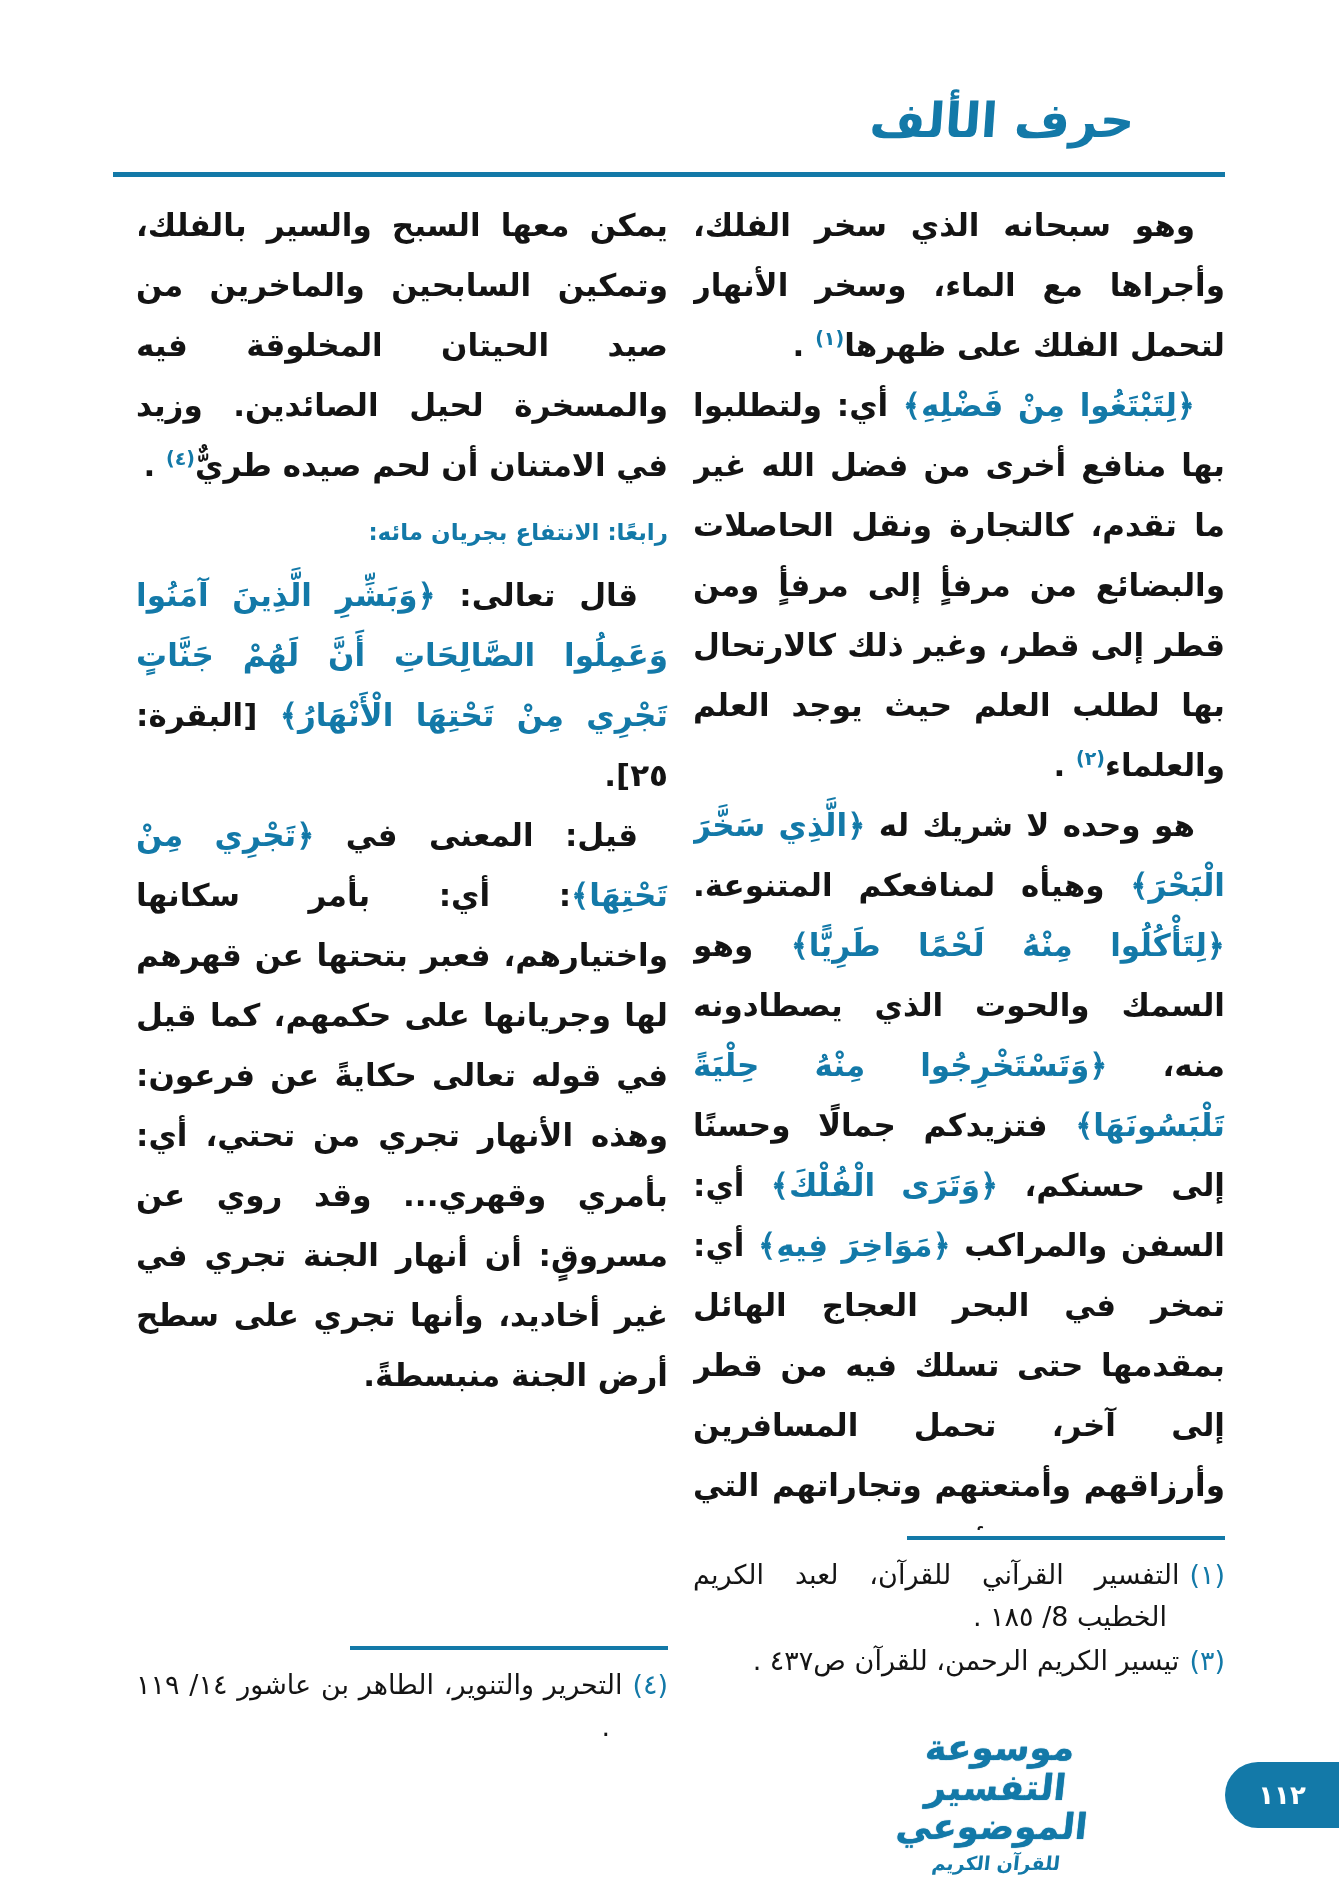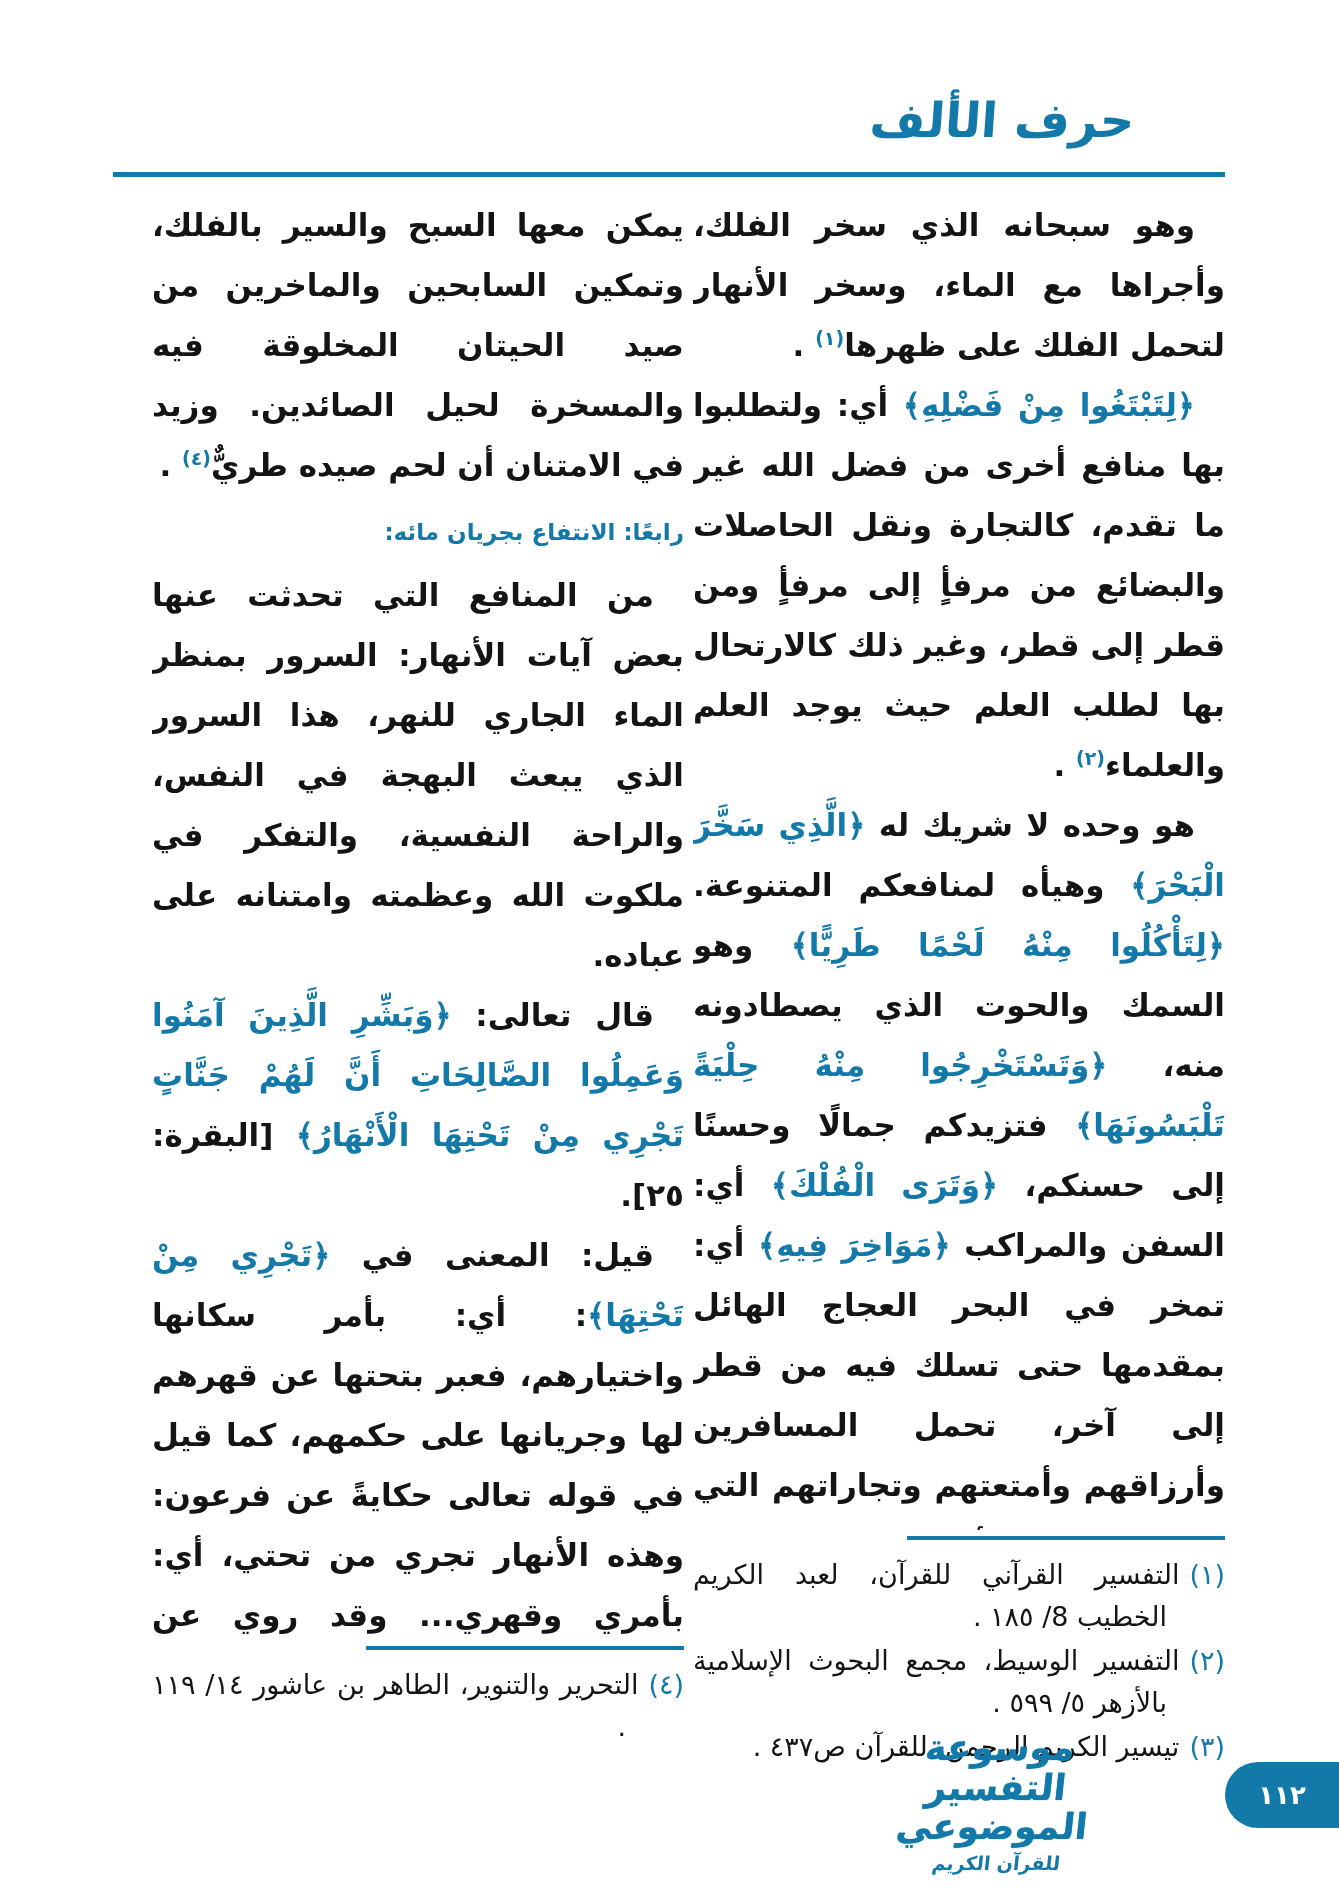--- a/index.html
+++ b/index.html
@@ -18,21 +18,21 @@
     position:absolute;top:92px;right:204px;
     color:var(--accent);font-size:48px;font-weight:bold;
     letter-spacing:-2px;transform:skewX(-4deg);
   }
   .header-rule{
     position:absolute;top:172px;left:113px;width:1112px;height:5px;
     background:var(--accent);
   }
   .col{position:absolute;top:195px;width:532px;text-align:justify;}
   .col-right{right:114px;}
-  .col-left{left:152px;}
+  .col-left{left:136px;}
   .col-content{overflow:hidden;}
   .col-right .col-content{height:1335px;}
   .col-left .col-content{height:1445px;}
   .para{
     margin:0;color:var(--ink);
     font-size:31px;line-height:60px;font-weight:bold;
     text-indent:30px;
   }
   .para.no-indent{text-indent:0;}
   .heading{
@@ -82,30 +82,28 @@
 
 <div class="col col-right">
   <div class="col-content">
       <p class="para"><span class="body-text">وهو سبحانه الذي سخر الفلك، وأجراها مع الماء، وسخر الأنهار لتحمل الفلك على ظهرها</span><sup class="fnref">(١)</sup><span class="body-text"> .</span></p>
       <p class="para"><span class="quran">﴿لِتَبْتَغُوا مِنْ فَضْلِهِ﴾</span><span class="body-text"> أي: ولتطلبوا بها منافع أخرى من فضل الله غير ما تقدم، كالتجارة ونقل الحاصلات والبضائع من مرفأٍ إلى مرفأٍ ومن قطر إلى قطر، وغير ذلك كالارتحال بها لطلب العلم حيث يوجد العلم والعلماء</span><sup class="fnref">(٢)</sup><span class="body-text"> .</span></p>
       <p class="para"><span class="body-text">هو وحده لا شريك له </span><span class="quran">﴿الَّذِي سَخَّرَ الْبَحْرَ﴾</span><span class="body-text"> وهيأه لمنافعكم المتنوعة. </span><span class="quran">﴿لِتَأْكُلُوا مِنْهُ لَحْمًا طَرِيًّا﴾</span><span class="body-text"> وهو السمك والحوت الذي يصطادونه منه، </span><span class="quran">﴿وَتَسْتَخْرِجُوا مِنْهُ حِلْيَةً تَلْبَسُونَهَا﴾</span><span class="body-text"> فتزيدكم جمالًا وحسنًا إلى حسنكم، </span><span class="quran">﴿وَتَرَى الْفُلْكَ﴾</span><span class="body-text"> أي: السفن والمراكب </span><span class="quran">﴿مَوَاخِرَ فِيهِ﴾</span><span class="body-text"> أي: تمخر في البحر العجاج الهائل بمقدمها حتى تسلك فيه من قطر إلى آخر، تحمل المسافرين وأرزاقهم وأمتعتهم وتجاراتهم التي يطلبون بها الأرزاق وفضل الله عليهم</span></p>
     </div>
   <div class="footnotes">
     <div class="fn-separator"></div>
   <div class="footnote"><span class="fn-marker">(١)</span><span class="fn-text">التفسير القرآني للقرآن، لعبد الكريم الخطيب 8/ ١٨٥ .</span></div>
-      <div class="footnote"><span class="fn-marker">(٢)</span><span class="fn-text">التفسير الوسيط، مجمع البحوث الإسلامية بالأزهر ٥/ ٥٩٩ .</span></div>
       <div class="footnote"><span class="fn-marker">(٣)</span><span class="fn-text">تيسير الكريم الرحمن، للقرآن ص٤٣٧ .</span></div>
     </div>
 </div>
 
 <div class="col col-left">
   <div class="col-content">
       <p class="para no-indent"><span class="body-text">يمكن معها السبح والسير بالفلك، وتمكين السابحين والماخرين من صيد الحيتان المخلوقة فيه والمسخرة لحيل الصائدين. وزيد في الامتنان أن لحم صيده طريٌّ</span><sup class="fnref">(٤)</sup><span class="body-text"> .</span></p>
       <p class="heading"><span class="body-text">رابعًا: الانتفاع بجريان مائه:</span></p>
-      <p class="para"><span class="body-text">من المنافع التي تحدثت عنها بعض آيات الأنهار: السرور بمنظر الماء الجاري للنهر، هذا السرور الذي يبعث البهجة في النفس، والراحة النفسية، والتفكر في ملكوت الله وعظمته وامتنانه على عباده.</span></p>
       <p class="para"><span class="body-text">قال تعالى: </span><span class="quran">﴿وَبَشِّرِ الَّذِينَ آمَنُوا وَعَمِلُوا الصَّالِحَاتِ أَنَّ لَهُمْ جَنَّاتٍ تَجْرِي مِنْ تَحْتِهَا الْأَنْهَارُ﴾</span><span class="body-text"> [البقرة: ٢٥].</span></p>
       <p class="para"><span class="body-text">قيل: المعنى في </span><span class="quran">﴿تَجْرِي مِنْ تَحْتِهَا﴾</span><span class="body-text">: أي: بأمر سكانها واختيارهم، فعبر بتحتها عن قهرهم لها وجريانها على حكمهم، كما قيل في قوله تعالى حكايةً عن فرعون: وهذه الأنهار تجري من تحتي، أي: بأمري وقهري... وقد روي عن مسروقٍ: أن أنهار الجنة تجري في غير أخاديد، وأنها تجري على سطح أرض الجنة منبسطةً.</span></p>
     </div>
   <div class="footnotes">
     <div class="fn-separator"></div>
   <div class="footnote"><span class="fn-marker">(٤)</span><span class="fn-text">التحرير والتنوير، الطاهر بن عاشور ١٤/ ١١٩ .</span></div>
     </div>
 </div>
 
 <div class="publisher-logo">

